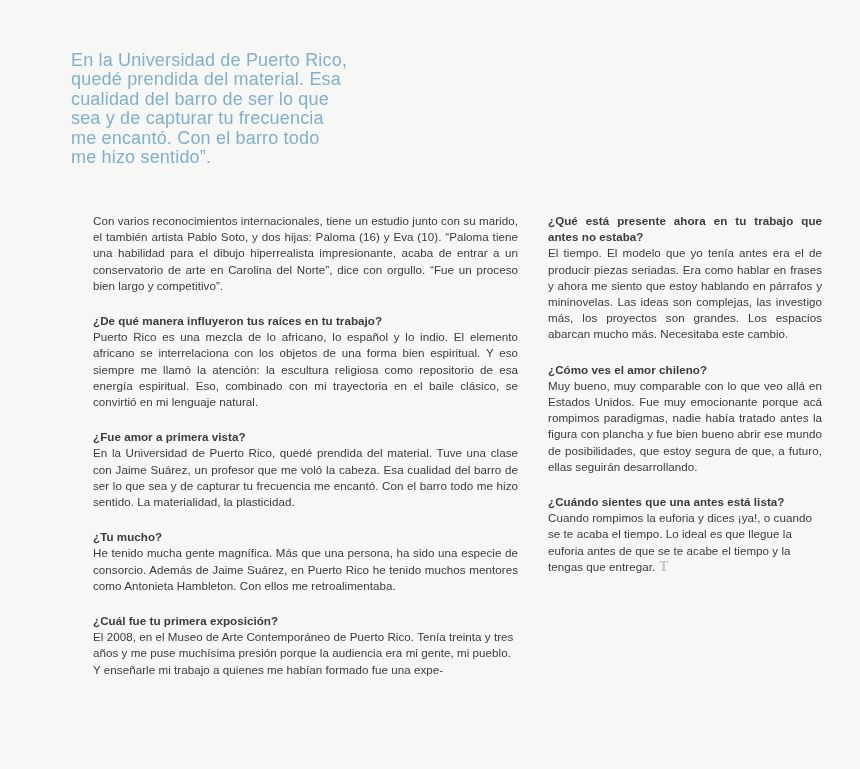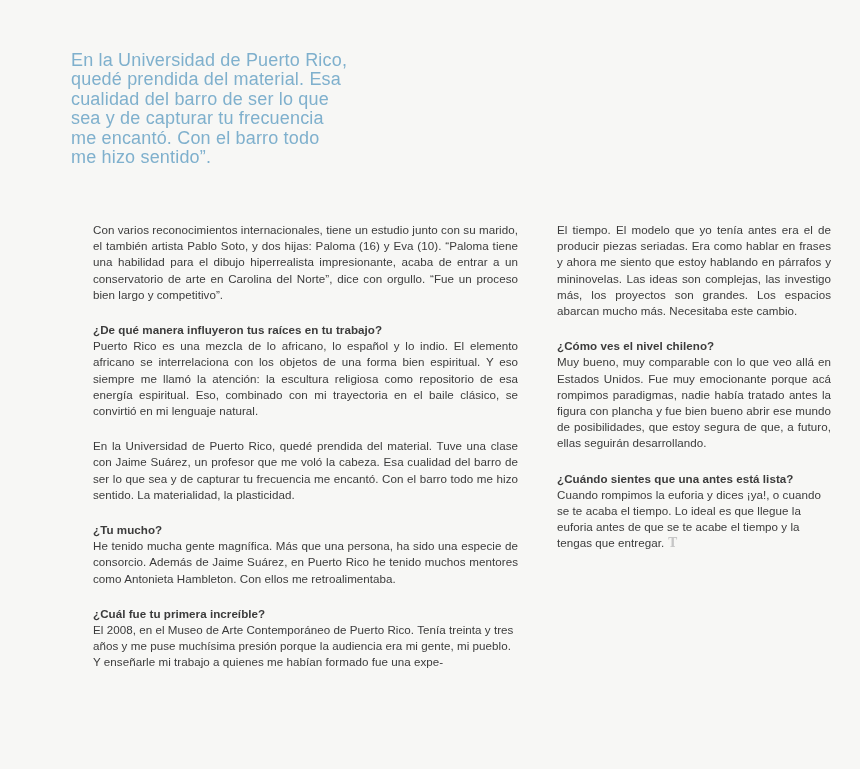--- a/index.html
+++ b/index.html
@@ -32,24 +32,24 @@
     line-height: 19.4px;
     font-weight: 400;
     letter-spacing: 0.01em;
     white-space: pre-line;
   }
 
   
   .article {
     position: absolute;
     left: 93px;
-    top: 222px;
+    top: 213px;
     width: 738px;
     display: flex;
-    gap: 39px;
+    gap: 30px;
     align-items: flex-start;
   }
   .col {
     width: 425px;
     flex: 0 0 auto;
   }
   .col.right {
     width: 274px;
   }
 
@@ -115,44 +115,46 @@
       <div class="block">
         <p class="a">Con varios reconocimientos internacionales, tiene un estudio junto con su marido, el también artista Pablo Soto, y dos hijas: Paloma (16) y Eva (10). “Paloma tiene una habilidad para el dibujo hiperrealista impresionante, acaba de entrar a un conservatorio de arte en Carolina del Norte”, dice con orgullo. “Fue un proceso bien largo y competitivo”.</p>
       </div>
 
       <div class="block">
         <h3 class="q">¿De qué manera influyeron tus raíces en tu trabajo?</h3>
         <p class="a">Puerto Rico es una mezcla de lo africano, lo español y lo indio. El elemento africano se interrelaciona con los objetos de una forma bien espiritual. Y eso siempre me llamó la atención: la escultura religiosa como repositorio de esa energía espiritual. Eso, combinado con mi trayectoria en el baile clásico, se convirtió en mi lenguaje natural.</p>
       </div>
 
       <div class="block">
+        <h3 class="q">¿Fue amor a primera vista?</h3>
         <p class="a">En la Universidad de Puerto Rico, quedé prendida del material. Tuve una clase con Jaime Suárez, un profesor que me voló la cabeza. Esa cualidad del barro de ser lo que sea y de capturar tu frecuencia me encantó. Con el barro todo me hizo sentido. La materialidad, la plasticidad.</p>
       </div>
 
       <div class="block">
         <h3 class="q">¿Tu mucho?</h3>
         <p class="a">He tenido mucha gente magnífica. Más que una persona, ha sido una especie de consorcio. Además de Jaime Suárez, en Puerto Rico he tenido muchos mentores como Antonieta Hambleton. Con ellos me retroalimentaba.</p>
       </div>
 
       <div class="block">
-        <h3 class="q">¿Cuál fue tu primera increíble?</h3>
+        <h3 class="q">¿Cuál fue tu primera exposición?</h3>
         <p class="a nojust">El 2008, en el Museo de Arte Contemporáneo de Puerto Rico. Tenía treinta y tres años y me puse muchísima presión porque la audiencia era mi gente, mi pueblo. Y enseñarle mi trabajo a quienes me habían formado fue una expe-</p>
       </div>
 
     </div>
 
     <div class="col right">
 
 
       <div class="block">
+        <h3 class="q justify">¿Qué está presente ahora en tu trabajo que antes no estaba?</h3>
         <p class="a">El tiempo. El modelo que yo tenía antes era el de producir piezas seriadas. Era como hablar en frases y ahora me siento que estoy hablando en párrafos y mininovelas. Las ideas son complejas, las investigo más, los proyectos son grandes. Los espacios abarcan mucho más. Necesitaba este cambio.</p>
       </div>
 
       <div class="block">
-        <h3 class="q">¿Cómo ves el nivel chileno?</h3>
+        <h3 class="q">¿Cómo ves el amor chileno?</h3>
         <p class="a">Muy bueno, muy comparable con lo que veo allá en Estados Unidos. Fue muy emocionante porque acá rompimos paradigmas, nadie había tratado antes la figura con plancha y fue bien bueno abrir ese mundo de posibilidades, que estoy segura de que, a futuro, ellas seguirán desarrollando.</p>
       </div>
 
       <div class="block">
         <h3 class="q">¿Cuándo sientes que una antes está lista?</h3>
         <p class="a nojust"><span>Cuando rompimos la euforia y dices ¡ya!, o cuando se te acaba el tiempo. Lo ideal es que llegue la euforia antes de que se te acabe el tiempo y la tengas que entregar.</span><span class="endmark">T</span></p>
       </div>
 
     </div>
 

